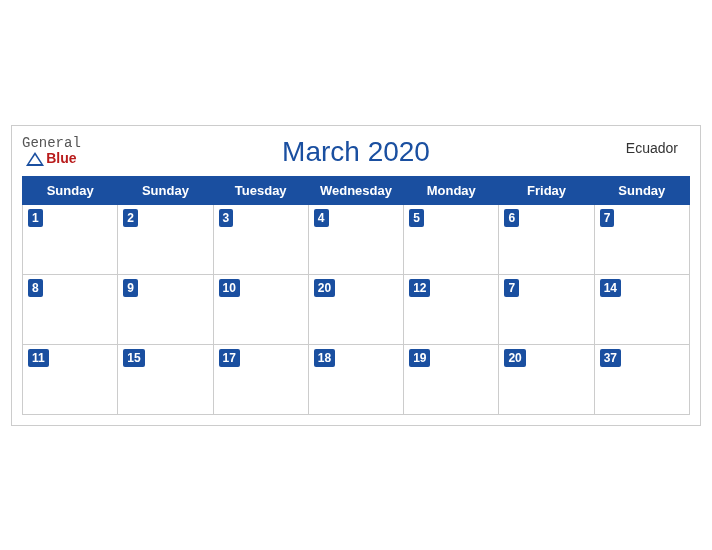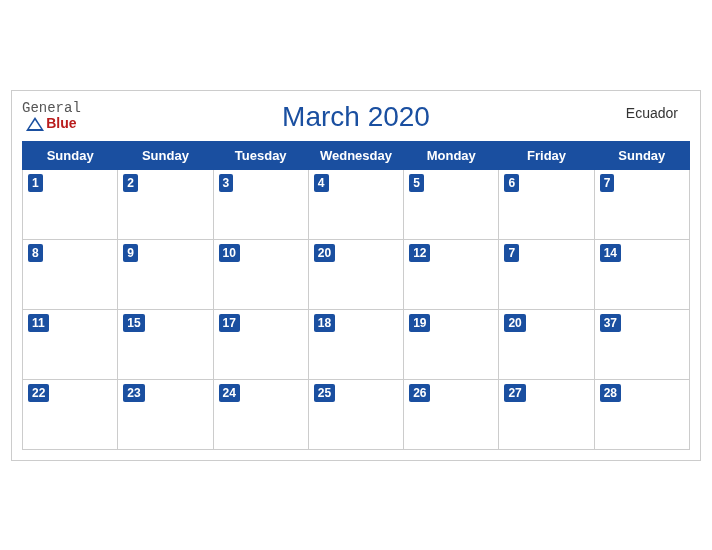--- a/index.html
+++ b/index.html
@@ -159,24 +159,15 @@
         </tr>
         <tr class="week-row">
           <td><span class="day-num">11</span></td>
           <td><span class="day-num">15</span></td>
           <td><span class="day-num">17</span></td>
           <td><span class="day-num">18</span></td>
           <td><span class="day-num">19</span></td>
           <td><span class="day-num">20</span></td>
           <td><span class="day-num">37</span></td>
         </tr>
-        <tr class="week-row">
-          <td><span class="day-num">22</span></td>
-          <td><span class="day-num">23</span></td>
-          <td><span class="day-num">24</span></td>
-          <td><span class="day-num">25</span></td>
-          <td><span class="day-num">26</span></td>
-          <td><span class="day-num">27</span></td>
-          <td><span class="day-num">28</span></td>
-        </tr>
       </tbody>
   </table>
 </div>
 
 </body></html>

